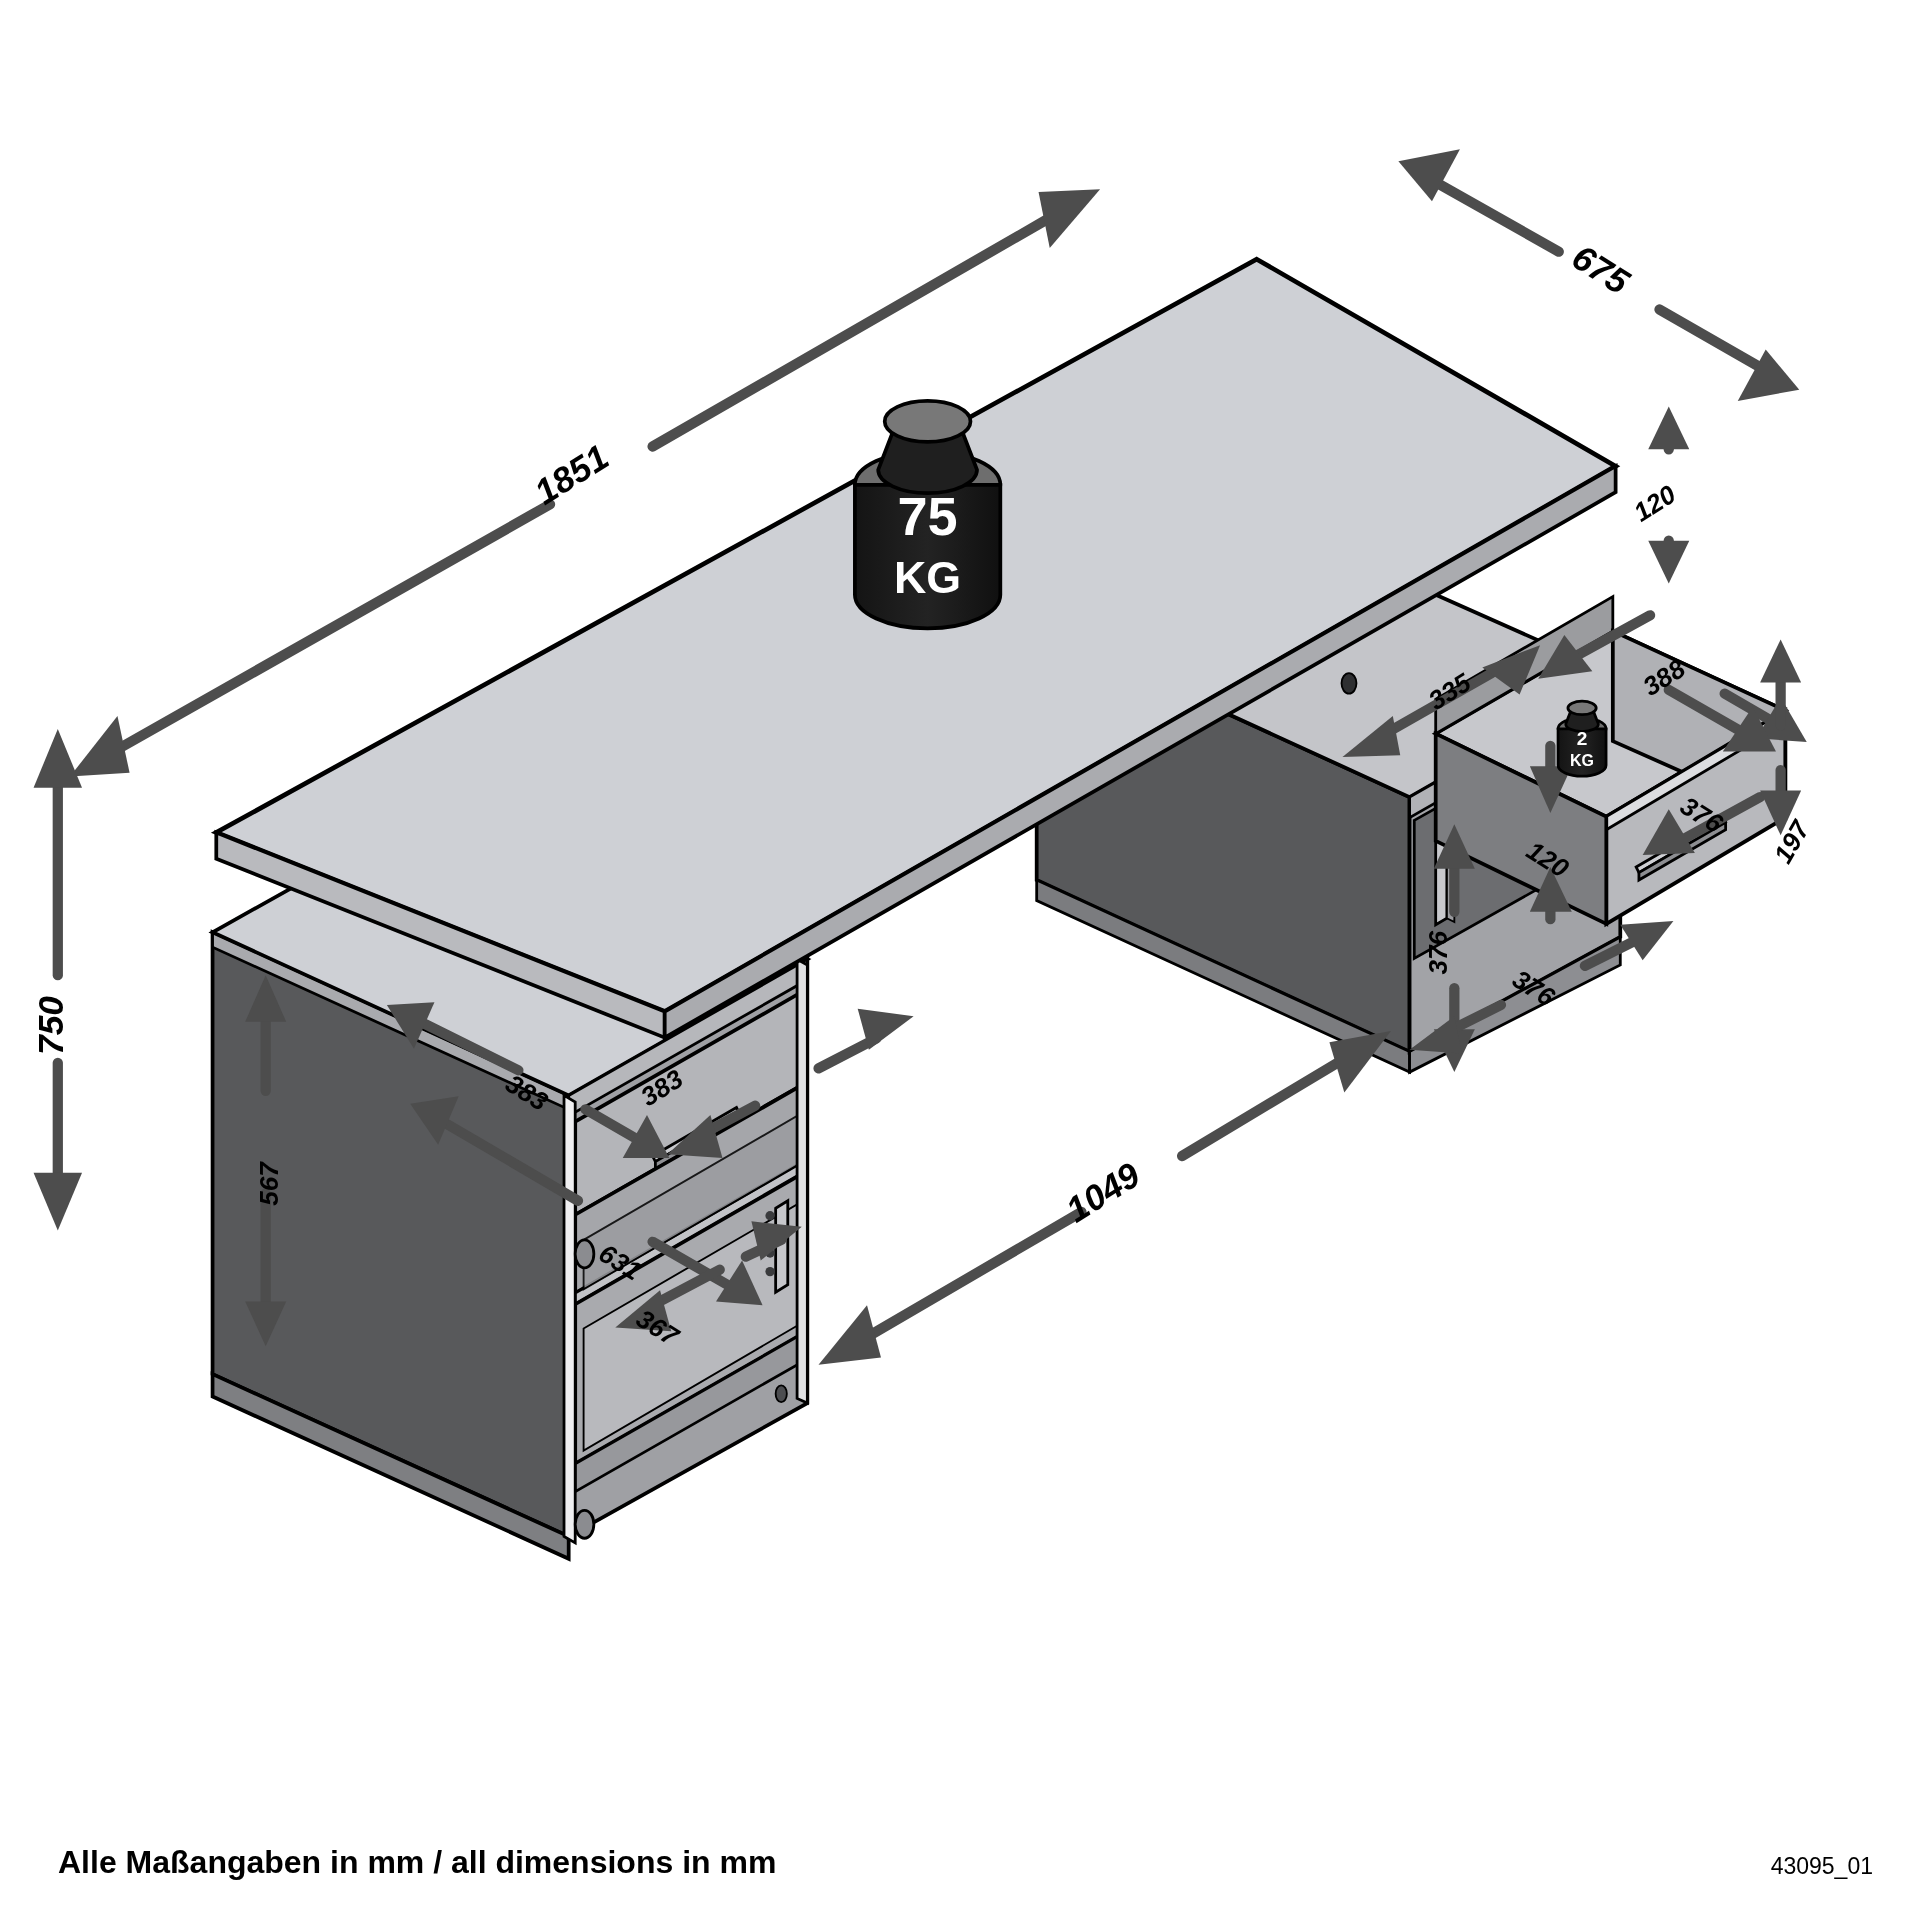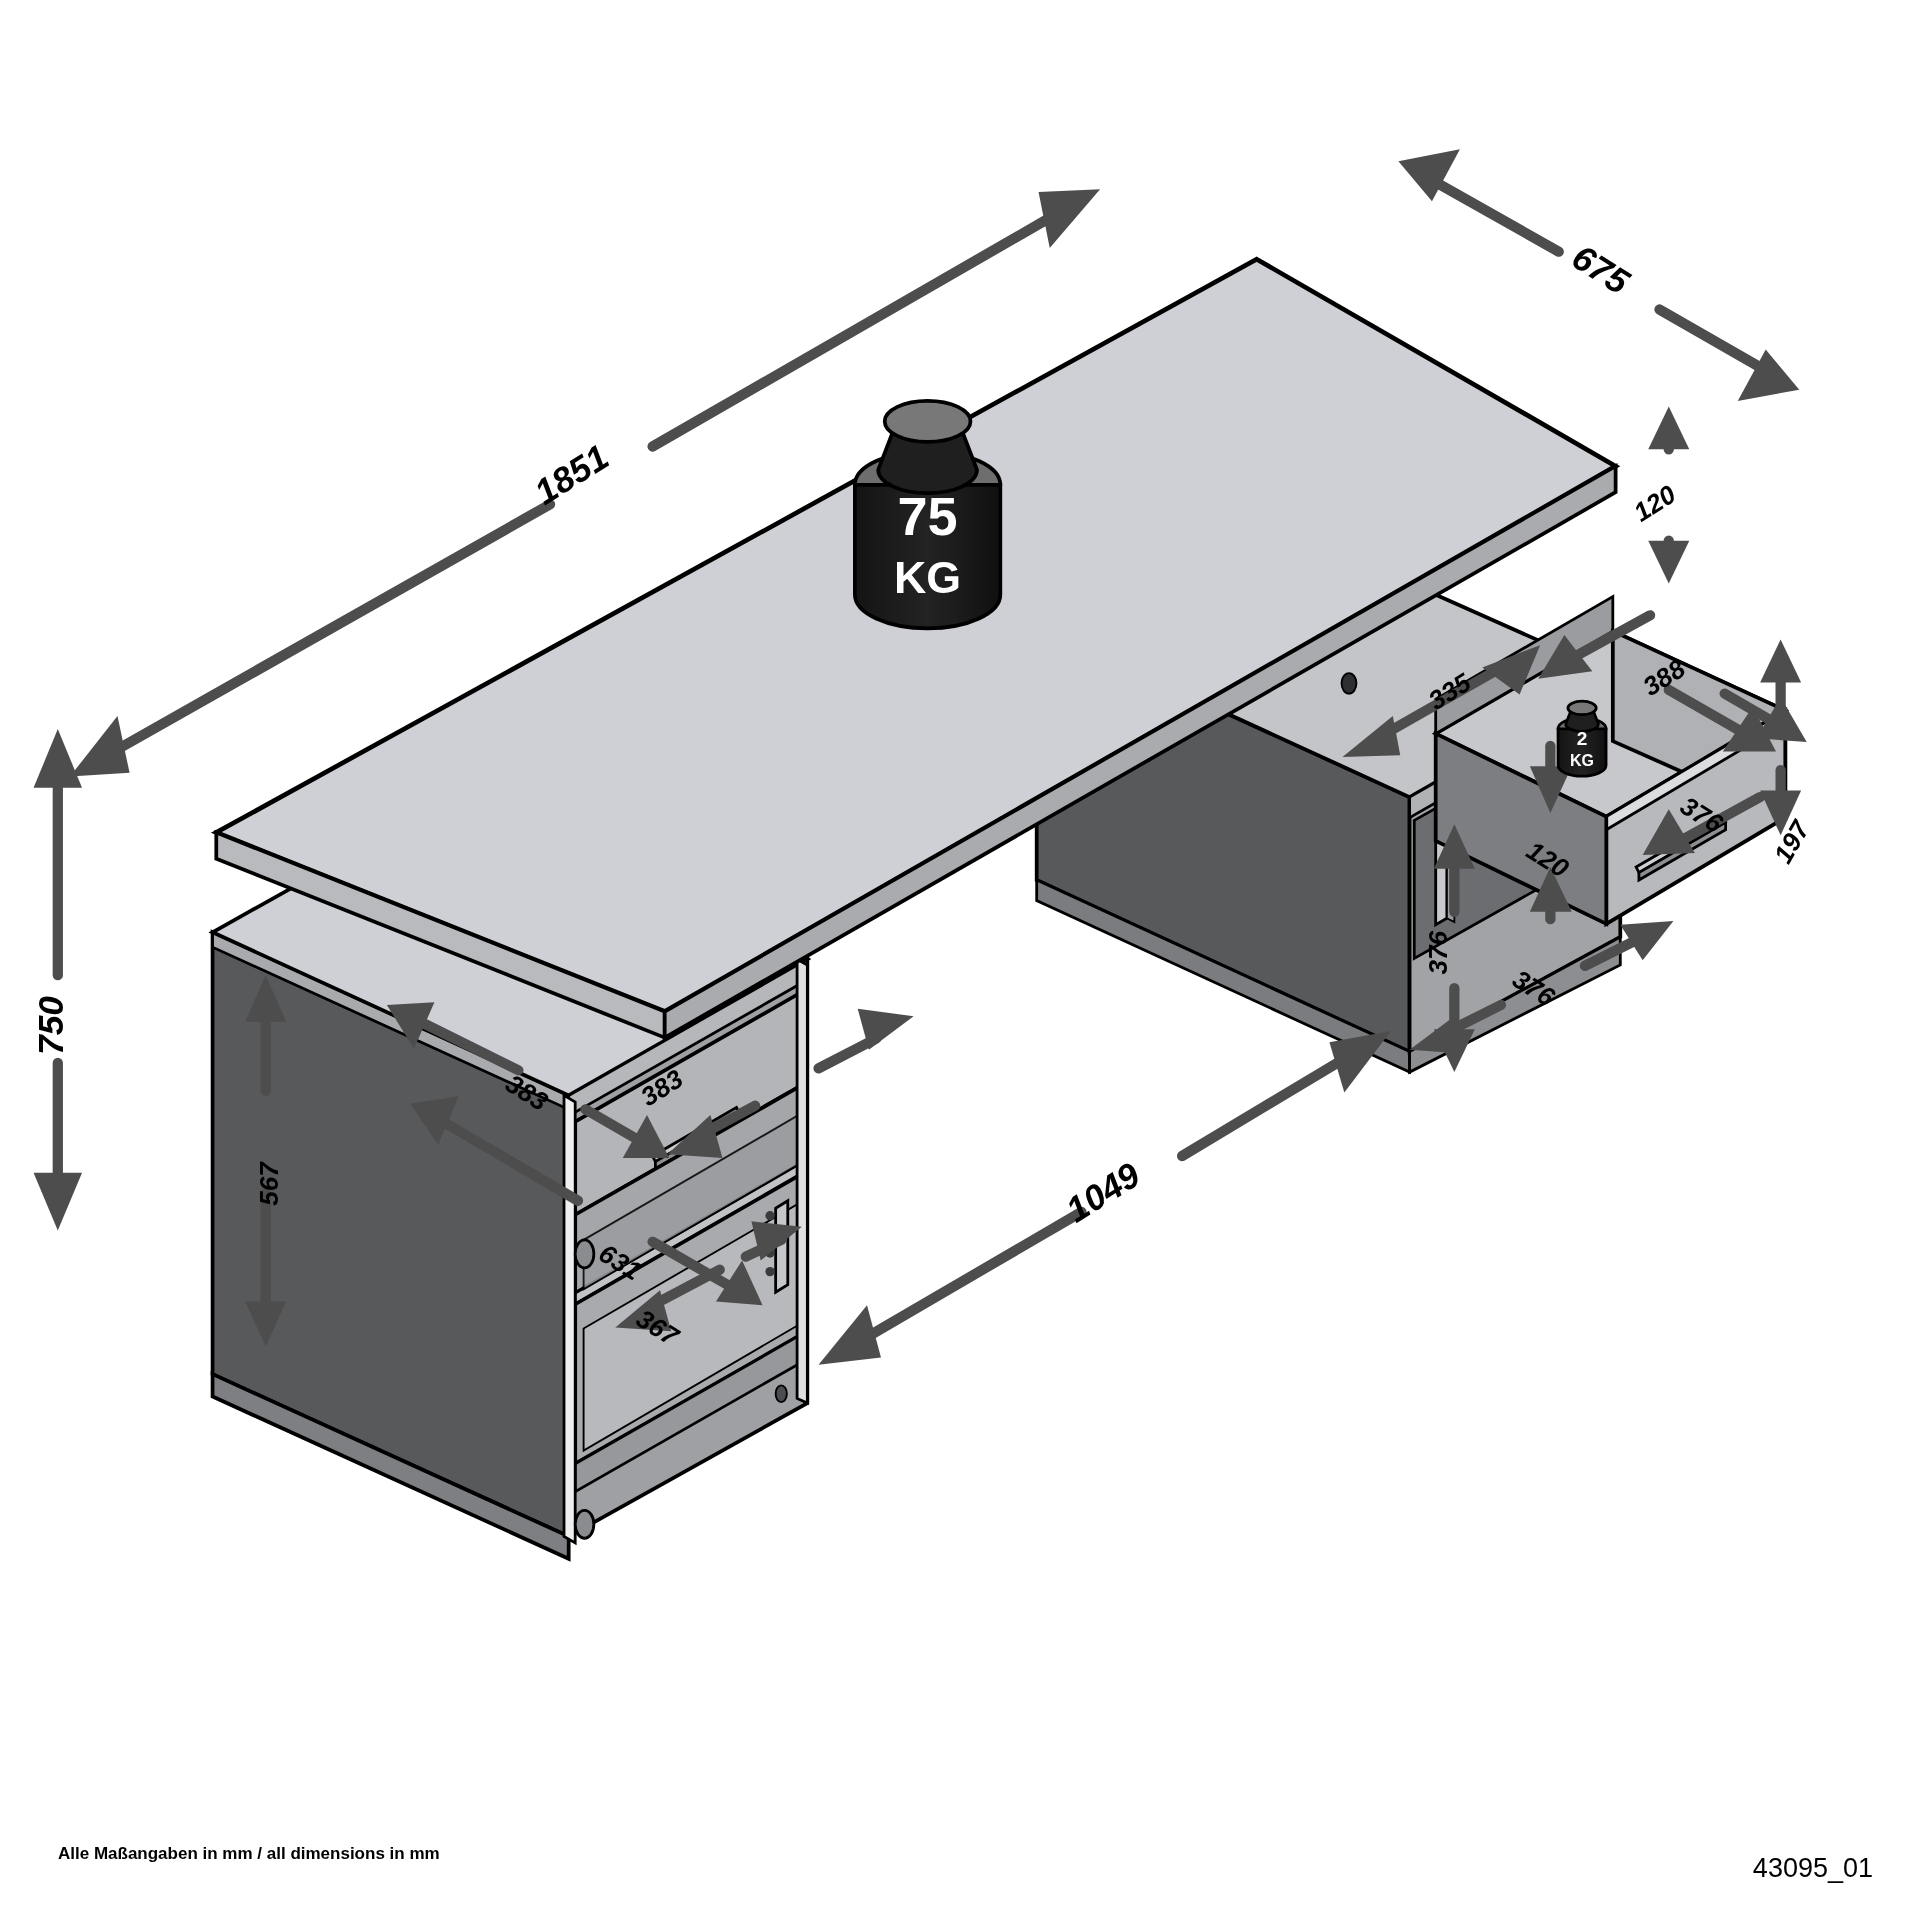--- a/index.html
+++ b/index.html
@@ -25,31 +25,31 @@
     position: absolute;
     left: 0; top: 0;
     width: 1927px;
     height: 1927px;
     display: block;
   }
   .footer-note {
     position: absolute;
     left: 58px;
     top: 1844px;
-    font-size: 17px;
+    font-size: 32px;
     font-weight: bold;
     color: #000000;
     font-family: "Liberation Sans", sans-serif;
     white-space: nowrap;
   }
   .article-code {
     position: absolute;
     right: 54px;
     top: 1853px;
-    font-size: 27px;
+    font-size: 23px;
     color: #000000;
     font-family: "Liberation Sans", sans-serif;
     white-space: nowrap;
   }
   text.dim {
     font-family: "Liberation Sans", sans-serif;
     font-style: italic;
     font-weight: bold;
     fill: #000000;
   }

